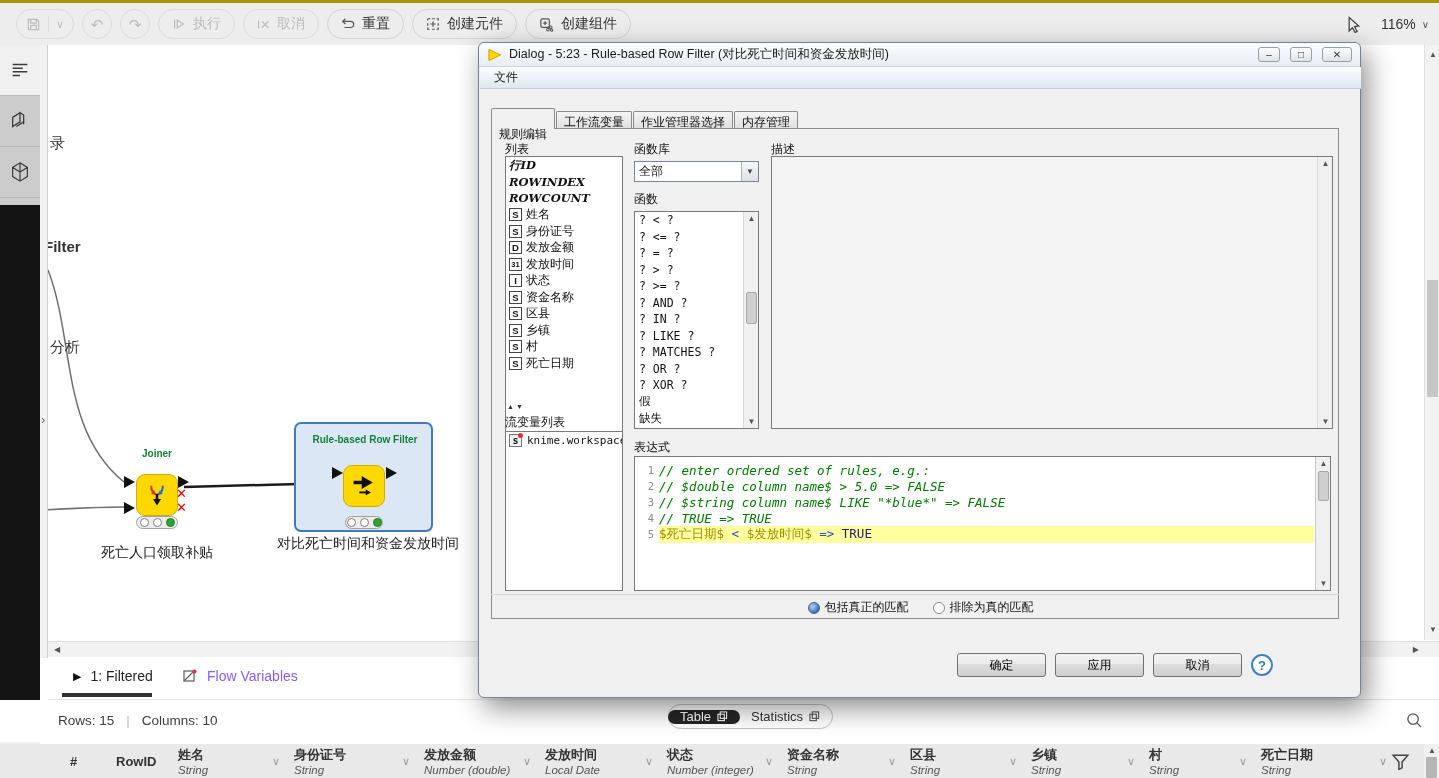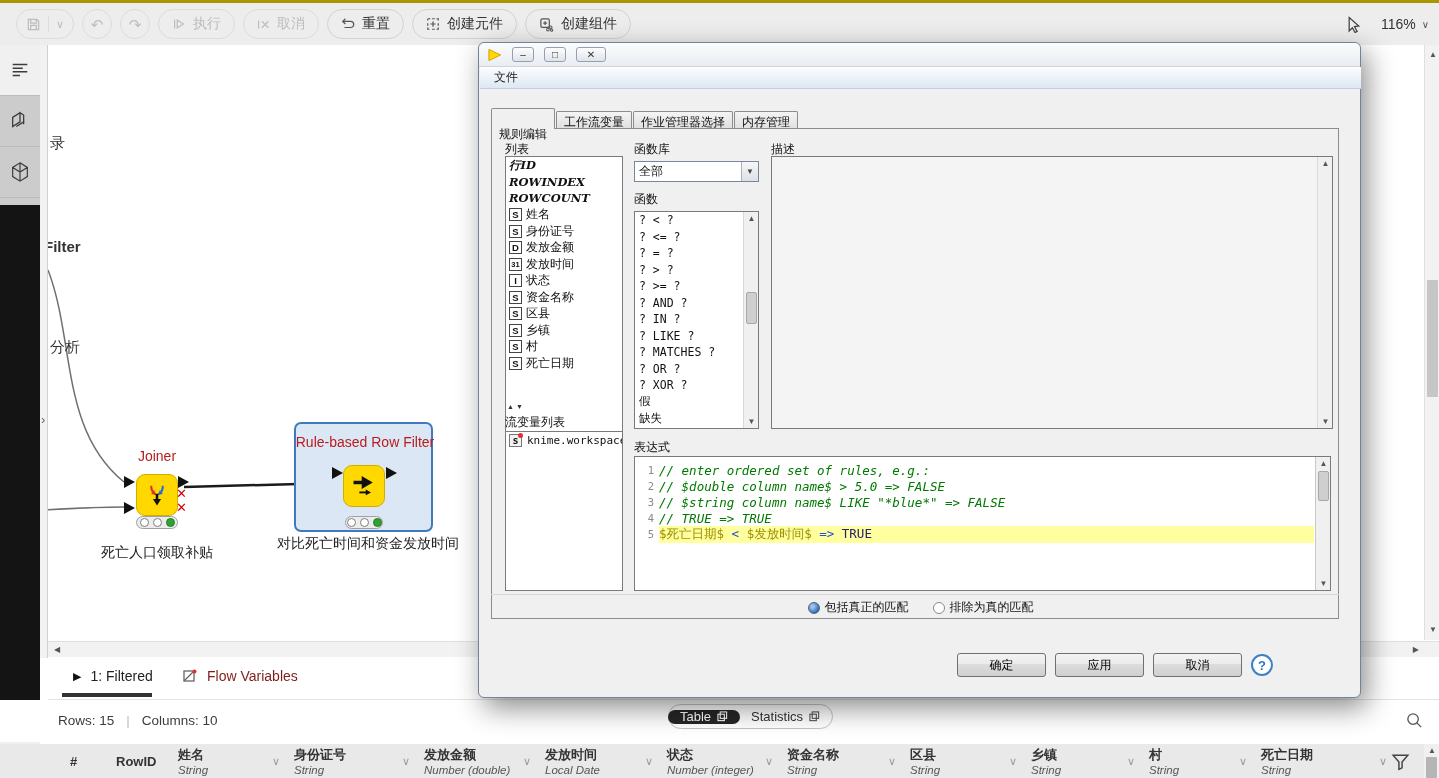--- a/index.html
+++ b/index.html
@@ -22,21 +22,21 @@
   .sb-item{width:40px;height:51px;display:flex;align-items:center;justify-content:center;border-bottom:1px solid #bdbdbd}
   .sb-gray{background:#cccccc}
   .sb-black{position:absolute;left:0;top:205px;width:40px;height:495px;background:#141414}
   .side-divider{position:absolute;left:40px;top:45px;width:8px;height:613px;background:#f2f2f2;border-right:1px solid #d0d0d0}
   .expand-arrow{position:absolute;left:41px;top:412px;font-size:13px;color:#666}
 
   
   .canvas{position:absolute;left:48px;top:45px;width:1376px;height:595px;background:#fff;overflow:hidden}
   .frag{position:absolute;color:#333;font-size:15px}
   .frag.b{font-weight:bold}
-  .node-label{position:absolute;font-size:14px;font-weight:normal;color:#b91c1c;transform:translateX(-50%);white-space:nowrap}
+  .node-label{position:absolute;font-size:10px;font-weight:bold;color:#15803d;transform:translateX(-50%);white-space:nowrap}
   .node-caption{position:absolute;font-size:14px;color:#222;transform:translateX(-50%);white-space:nowrap}
   .nodebox{position:absolute;width:42px;height:42px;background:#ffd800;border:1px solid #cfae00;border-radius:9px;display:flex;align-items:center;justify-content:center}
   .port{position:absolute;width:0;height:0;border-top:6px solid transparent;border-bottom:6px solid transparent;border-left:11px solid #111}
   .redx{position:absolute;color:#d40000;font-weight:bold;font-size:13px;line-height:1}
   .traffic{position:absolute;height:13px;background:#ececec;border:1px solid #a0a0a0;border-radius:7px;display:flex;align-items:center;justify-content:center;gap:4px}
   .light{width:9px;height:9px;border-radius:50%;background:#fff;border:1px solid #7f7f7f}
   .light.on{background:#2ea42e;border-color:#257a25}
   .selbox{position:absolute;left:246px;top:377px;width:139px;height:110px;background:#dbe7f5;border:2px solid #4079c0;border-radius:7px}
 
   
@@ -270,21 +270,21 @@
     <div class="sc-arrow" style="left:6px;top:4px">◀</div>
     <div class="sc-arrow" style="right:20px;top:4px">▶</div>
   </div>
 
   <div class="bottom-black"></div>
   <div class="tabbar">
     <div class="btab" style="left:25px;top:10px;color:#222">
       <span class="play">▶</span>
       <span>1: Filtered</span>
     </div>
-    <div class="btab" style="left:134px;top:10px;color:#7f1d1d">
+    <div class="btab" style="left:134px;top:10px;color:#8b5cf6">
       <svg class="ic" width="16" height="16" viewBox="0 0 16 16">
           <rect x="2" y="3" width="10" height="10" fill="none" stroke="#666" stroke-width="1.3"></rect>
           <path d="M2 13L12 3" stroke="#666" stroke-width="1.3"></path>
           <circle cx="12.5" cy="3.5" r="2" fill="#e03030"></circle>
         </svg>
       <span>Flow Variables</span>
     </div>
     <div class="underline"></div>
   </div>
 
@@ -404,20 +404,21 @@
   <div class="tscroll">
     <div class="sc-arrow" style="left:4px;top:3px">▲</div>
     <div class="sc-thumb" style="left:2px;top:13px;width:11px;height:21px;background:#b5b5b5"></div>
   </div>
 
   <div class="dialog">
     <div class="titlebar">
       <svg class="ic" width="15" height="14" viewBox="0 0 16 15">
           <path d="M2 1.5L14.5 7.5 2 13.5z" fill="#ffd800" stroke="#d89b00" stroke-width="1"></path>
         </svg>
+      <span class="title">Dialog - 5:23 - Rule-based Row Filter (对比死亡时间和资金发放时间)</span>
       <span class="winbtn">–</span>
       <span class="winbtn">□</span>
       <span class="winbtn close">✕</span>
     </div>
     <div class="menubar">
       <span class="menuitem">文件</span>
     </div>
 
     <div class="dtabs">
         <div class="dtab active">规则编辑</div>

